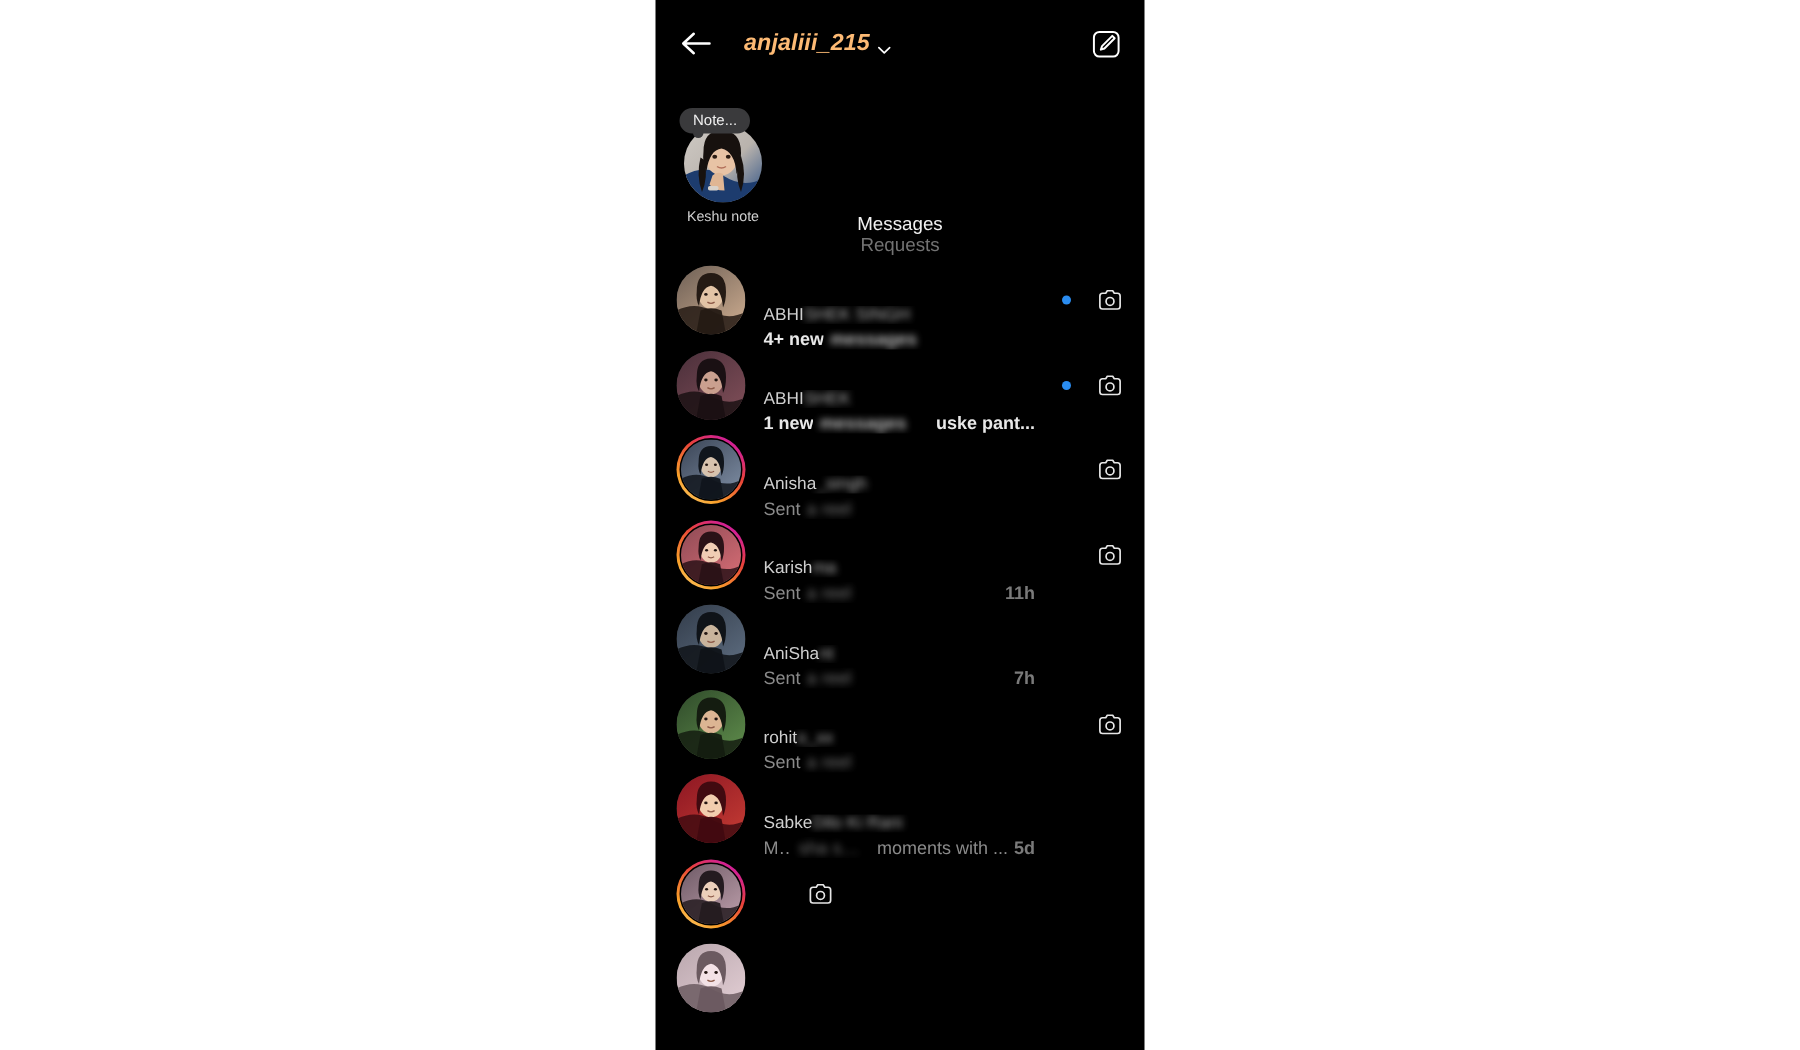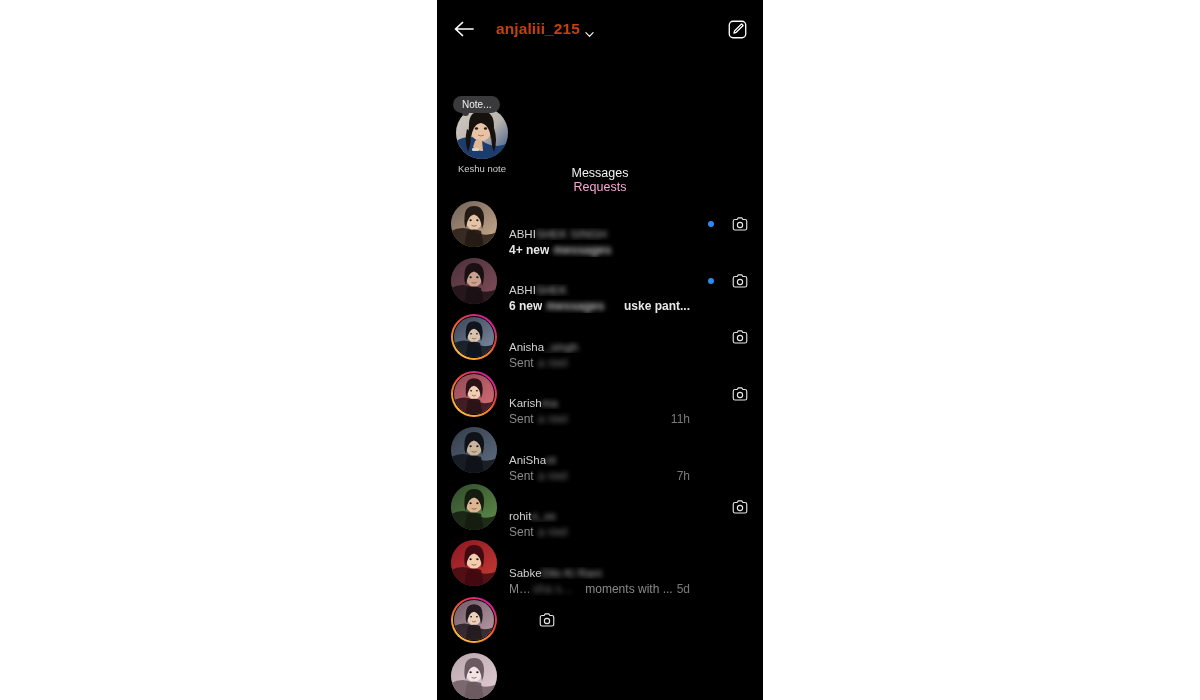--- a/index.html
+++ b/index.html
@@ -48,25 +48,26 @@
     flex: 0 0 auto;
   }
   .username-wrap {
     display: flex;
     align-items: center;
     gap: 5px;
     margin-left: 19px;
     flex: 1 1 auto;
   }
   .username {
-    color: #c2410c;
+    color: #fdba74;
     font-size: 15.5px;
     font-weight: bold;
     letter-spacing: 0.1px;
     white-space: nowrap;
+    font-style: italic;
   }
   .chevron {
     display: inline-block;
     width: 9px;
     height: 9px;
     flex: 0 0 auto;
   }
   .compose-btn {
     width: 24px;
     height: 24px;
@@ -93,21 +94,20 @@
   .search-placeholder {
     color: #8e8e8e;
     font-size: 12px;
   }
 
   
   .notes-tray {
     padding: 14px 14px 0 14px;
     height: 84px;
     box-sizing: border-box;
-    margin-top: 24px;
   }
   .note-item {
     position: relative;
     width: 62px;
     display: flex;
     flex-direction: column;
     align-items: center;
   }
   .note-bubble {
     position: absolute;
@@ -157,21 +157,21 @@
     padding: 0 14px;
     height: 26px;
     flex-direction: column;
   }
   .section-title {
     color: #f2f2f2;
     font-size: 12.5px;
     font-weight: normal;
   }
   .section-action {
-    color: #f9a8d4;
+    color: #737373;
     font-size: 12.5px;
   }
 
   
   .list {
     padding-top: 4px;
   }
   .row {
     display: flex;
     align-items: center;
@@ -252,21 +252,21 @@
     display: flex;
     align-items: baseline;
     gap: 4px;
   }
   .row-preview.unread {
     color: #e8e8e8;
     font-weight: bold;
   }
   .preview-main { overflow: hidden; text-overflow: ellipsis; }
   .preview-main.blur { filter: blur(2.4px); opacity: 0.8; }
-  .preview-time { color: #7a7a7a; font-weight: normal; flex: 0 0 auto; }
+  .preview-time { color: #7a7a7a; font-weight: bold; flex: 0 0 auto; }
 
   .row-right {
     flex: 0 0 auto;
     display: flex;
     align-items: center;
     gap: 16px;
     margin-left: 6px;
   }
   .unread-dot {
     width: 6px;
@@ -415,21 +415,21 @@
     <path d="M16 30 Q23 27 30 30 L33 46 L13 46 Z" fill="#1a1013" opacity="0.95"></path>
   </svg>
             </div>
           </div>
           <div class="row-text">
             <div class="row-name">
               <span>ABHI</span>
               <span class="blur">SHEK</span>
             </div>
             <div class="row-preview unread">
-              <span class="preview-main">6 new</span>
+              <span class="preview-main">1 new</span>
               <span class="preview-main blur"> messages</span>
               <span style="flex: 1 1 auto;"></span>
               <span style="flex: 0 0 auto; color: rgb(232, 232, 232); font-weight: bold;">uske pant...</span>
             </div>
           </div>
           <div class="row-right">
             <span class="unread-dot"></span>
             <span class="cam">
     <svg width="18" height="18" viewBox="0 0 24 24">
       <path d="M3 8.4 A2.4 2.4 0 0 1 5.4 6 H8.2 L9.6 3.8 H14.4 L15.8 6 H18.6 A2.4 2.4 0 0 1 21 8.4 V17.6 A2.4 2.4 0 0 1 18.6 20 H5.4 A2.4 2.4 0 0 1 3 17.6 Z" fill="none" stroke="#e6e6e6" stroke-width="1.5" stroke-linejoin="round"></path>

